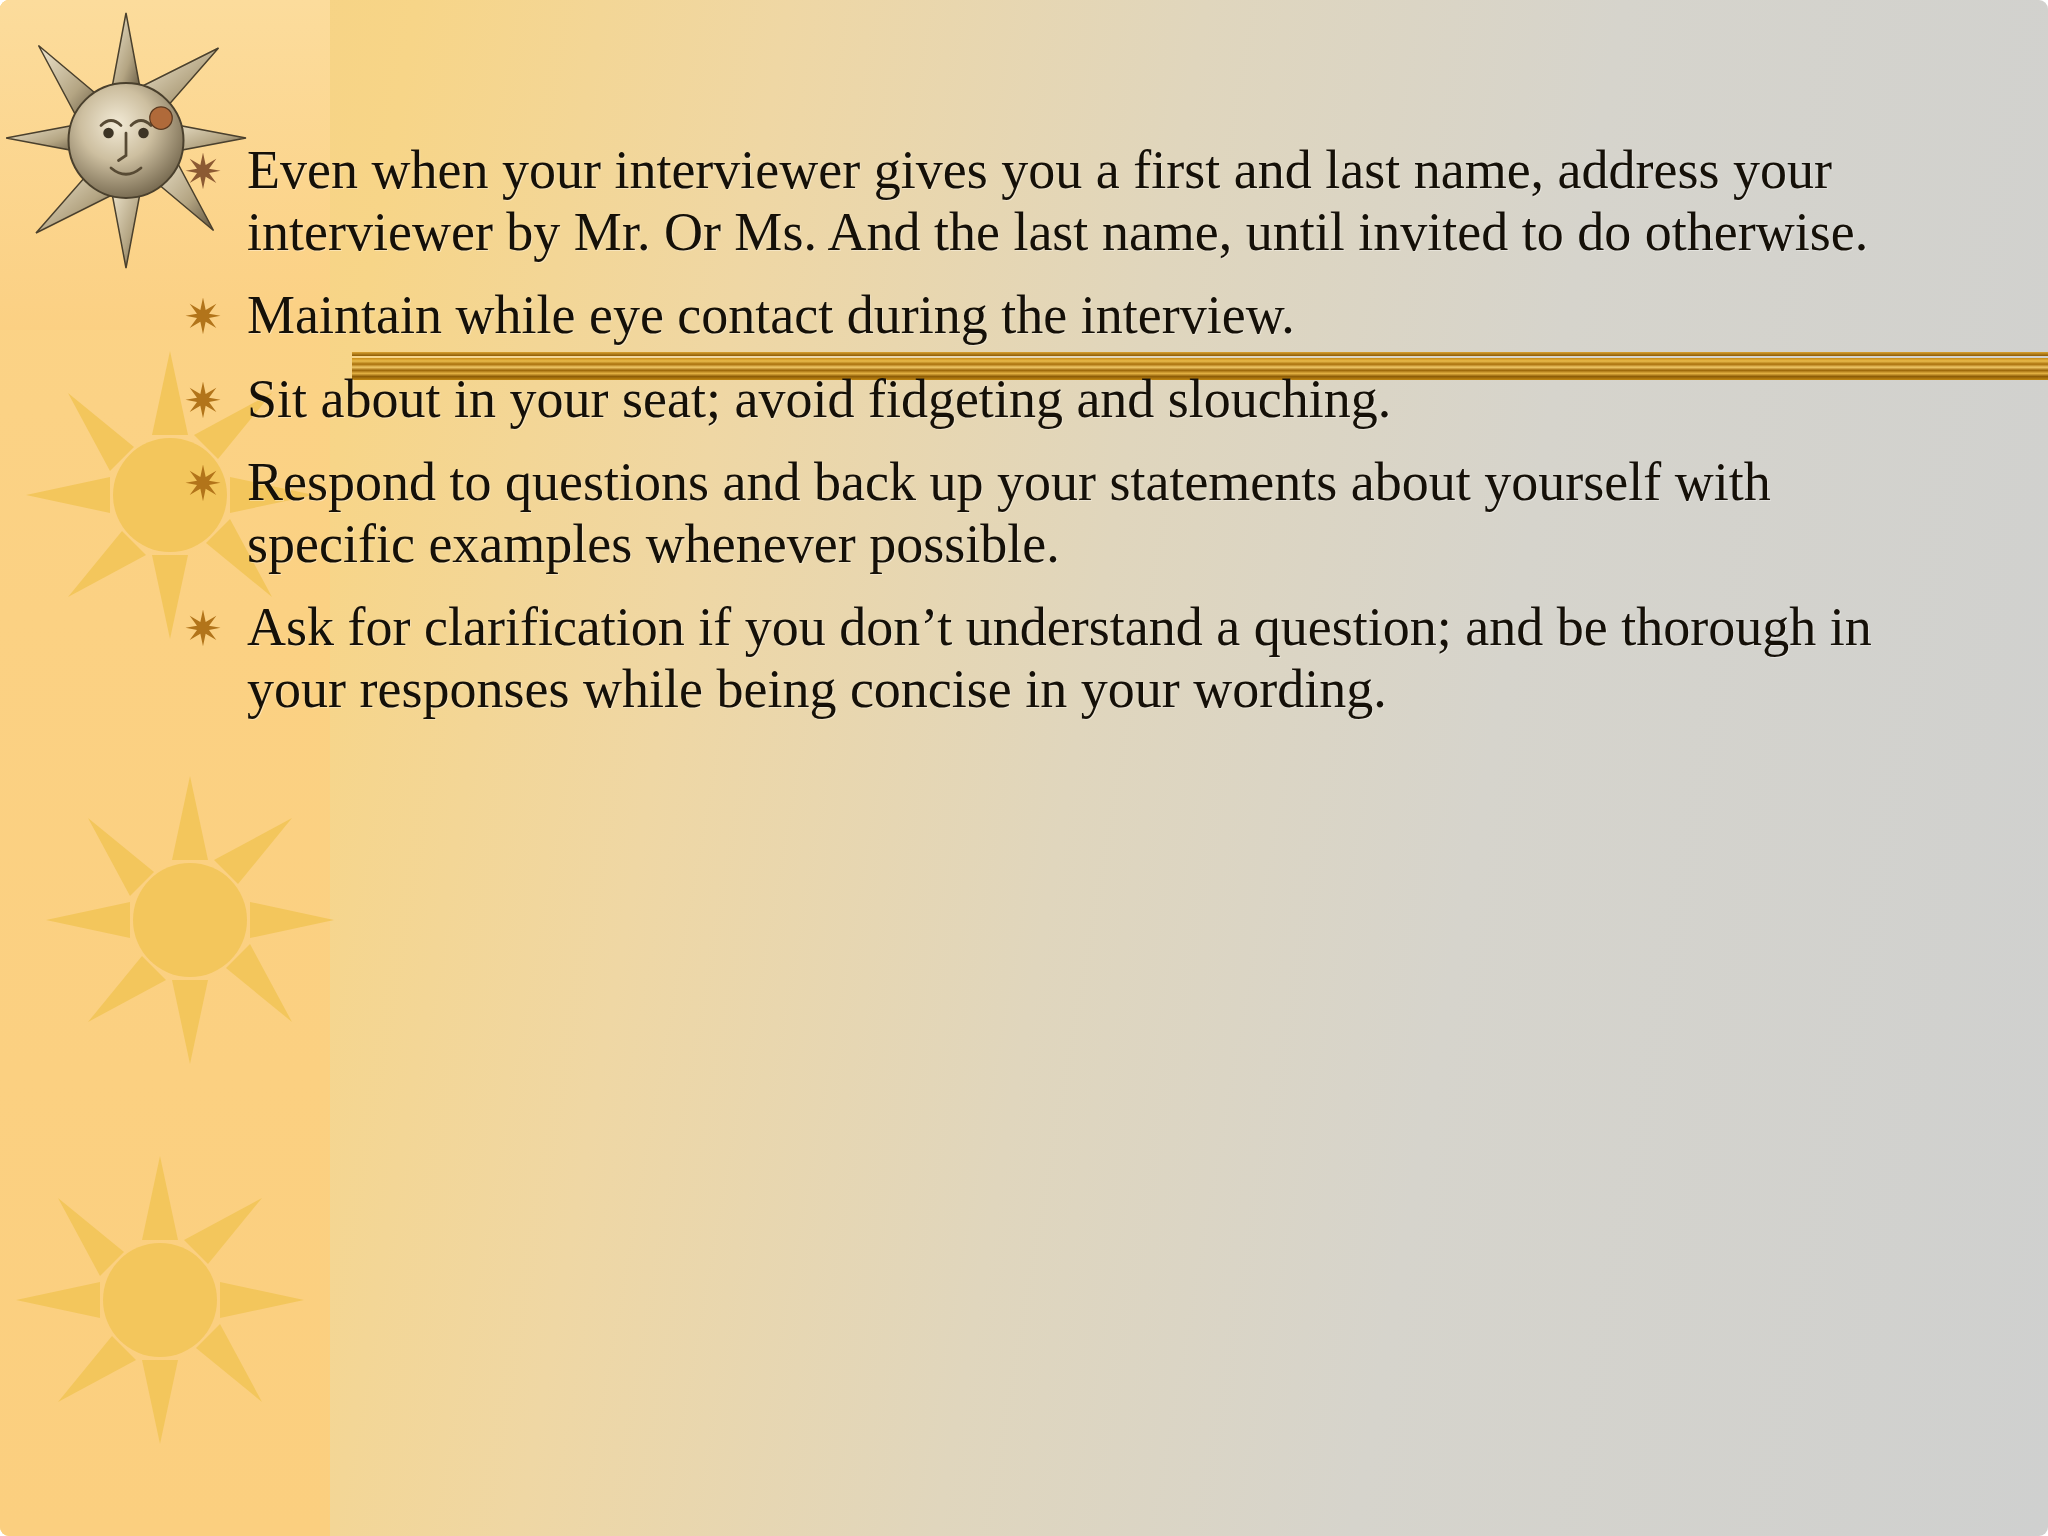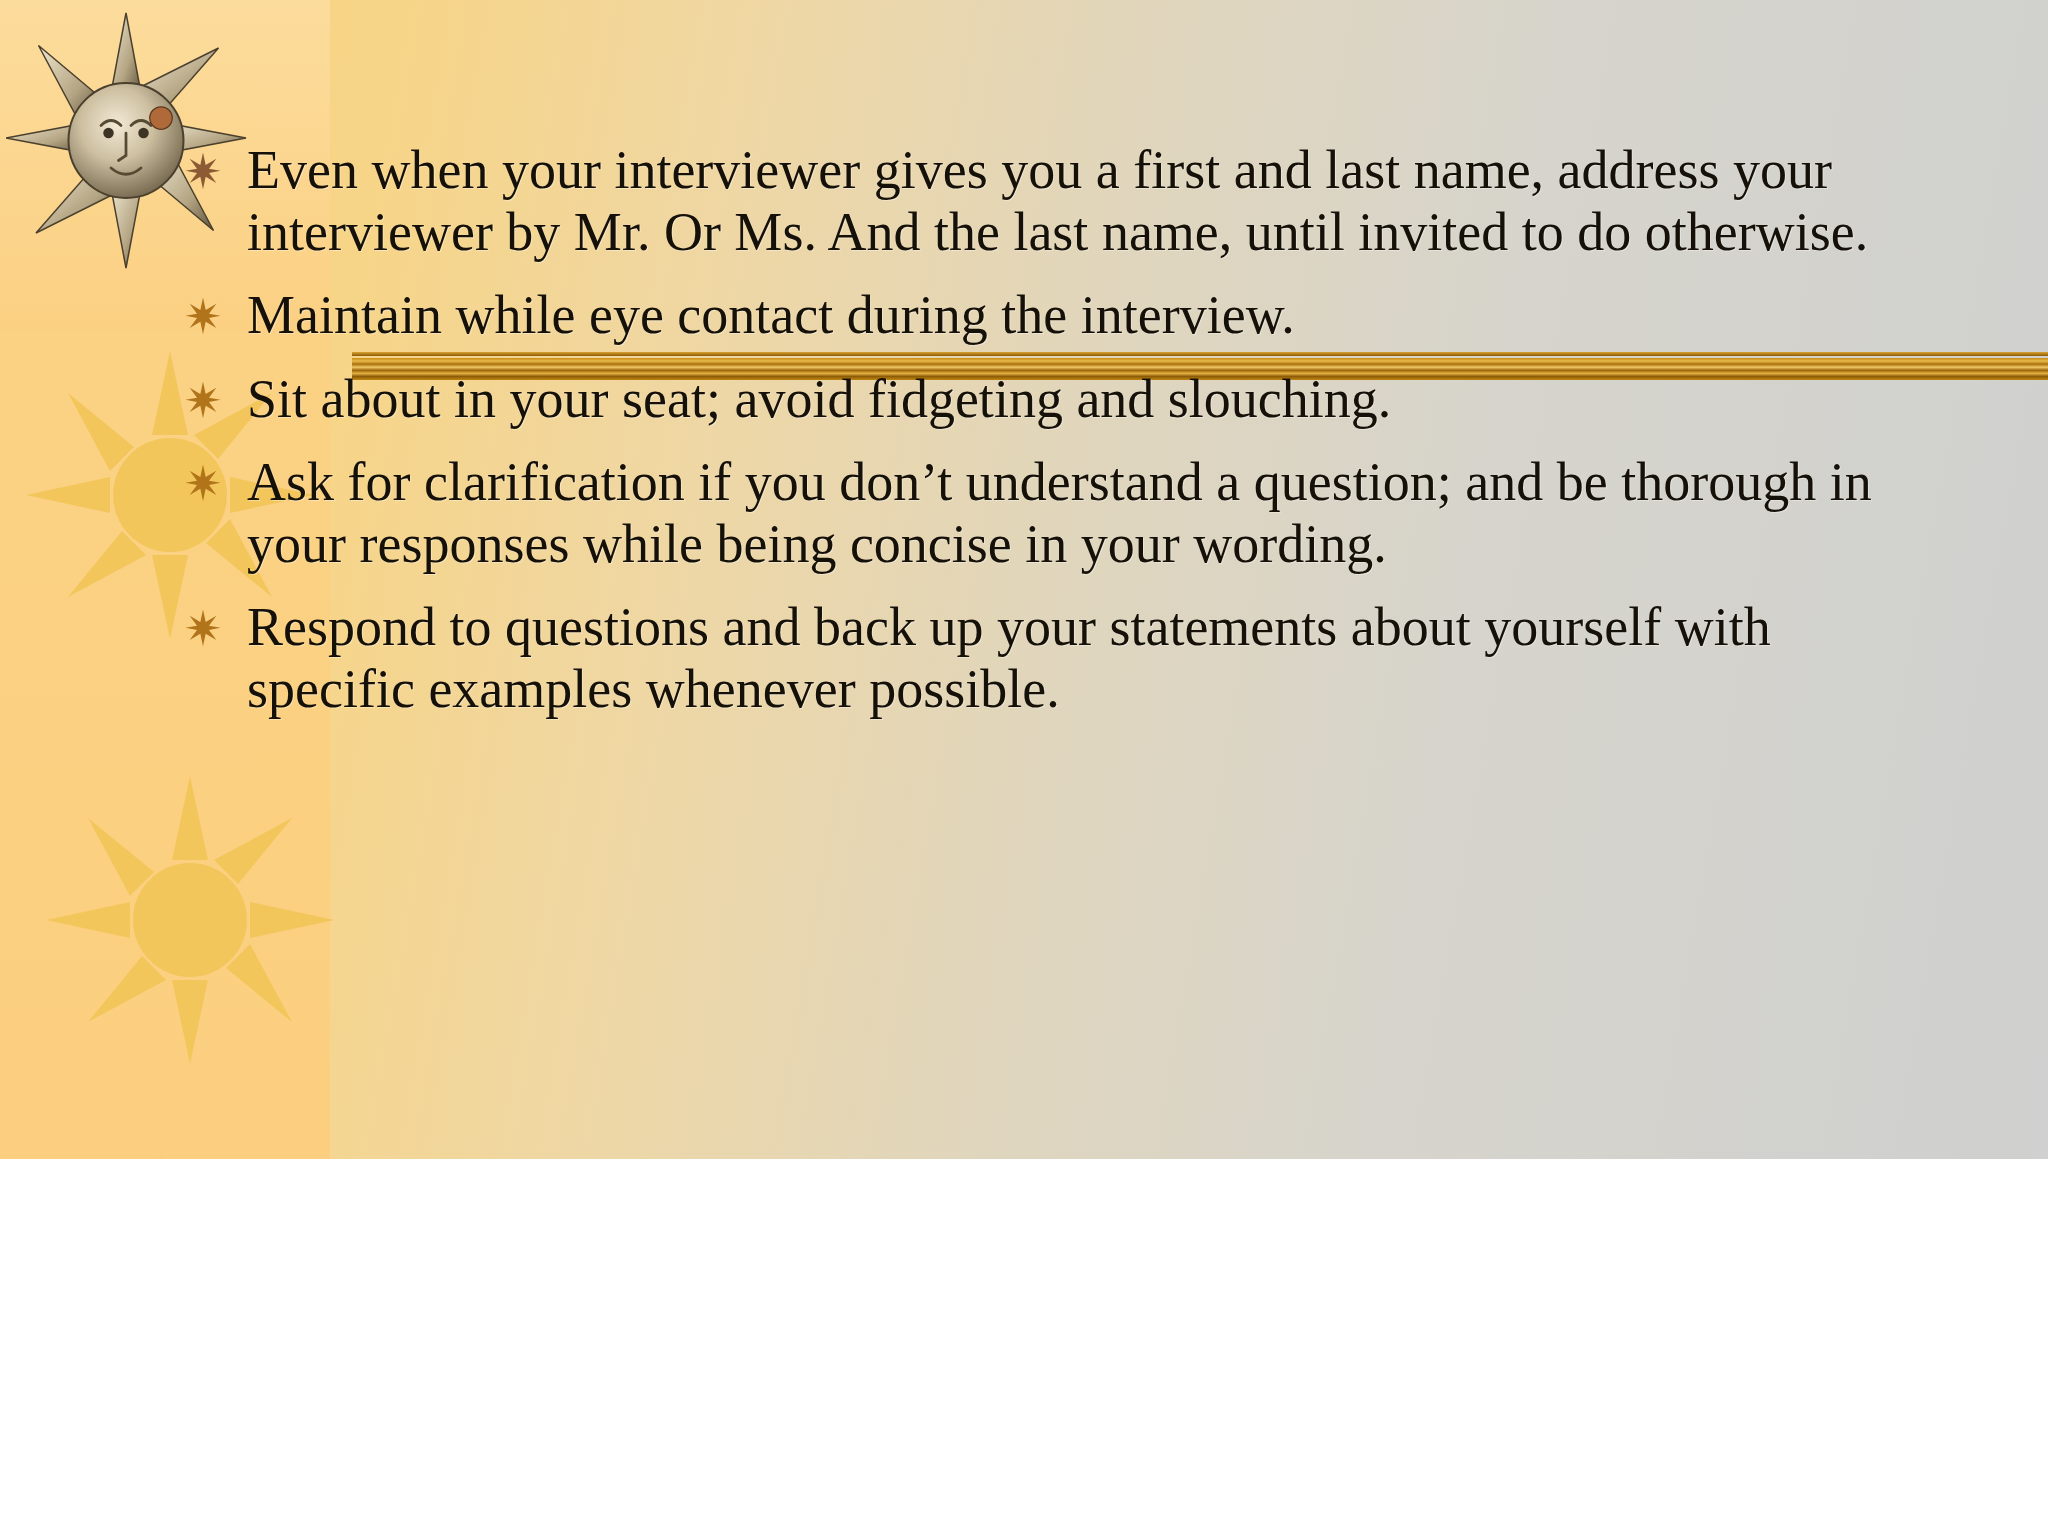--- a/index.html
+++ b/index.html
@@ -9,23 +9,24 @@
   body {
     width: 2048px;
     height: 1536px;
     overflow: hidden;
     font-family: "Liberation Serif", serif;
   }
 
   .slide {
     position: relative;
     width: 2048px;
-    height: 1159px;
+    height: 1536px;
     background: linear-gradient(100deg, #f6cf7d 0%, #f7d588 18%, #efd7a4 34%, #e0d6bd 52%, #d6d4cc 70%, #cfd0cf 100%);
     overflow: hidden;
+    border-radius: 9px;
   }
 
   
   .left-band {
     position: absolute;
     left: 0;
     top: 0;
     width: 330px;
     height: 100%;
     background: linear-gradient(180deg, #fbd489 0%, #fbd183 40%, #fbcf7f 100%);
@@ -234,28 +235,28 @@
         </span>
         <span>Sit about in your seat; avoid fidgeting and slouching.</span>
       </li>
 
       <li class="bullet">
         <span class="star">
           <svg width="40" height="40" viewBox="0 0 24 24" aria-hidden="true">
             <path fill="currentColor" d="M12 1.5 L13.6 9 L20 5.2 L15.6 11.2 L22.5 12.5 L15.6 13.8 L20 19.8 L13.6 16 L12 23.5 L10.4 16 L4 19.8 L8.4 13.8 L1.5 12.5 L8.4 11.2 L4 5.2 L10.4 9 Z"></path>
           </svg>
         </span>
+        <span>Respond to questions and back up your statements about yourself with specific examples whenever possible.</span>
+      </li>
+
+      <li class="bullet">
+        <span class="star">
+          <svg width="40" height="40" viewBox="0 0 24 24" aria-hidden="true">
+            <path fill="currentColor" d="M12 1.5 L13.6 9 L20 5.2 L15.6 11.2 L22.5 12.5 L15.6 13.8 L20 19.8 L13.6 16 L12 23.5 L10.4 16 L4 19.8 L8.4 13.8 L1.5 12.5 L8.4 11.2 L4 5.2 L10.4 9 Z"></path>
+          </svg>
+        </span>
         <span>Ask for clarification if you don’t understand a question; and be thorough in your responses while being concise in your wording.</span>
       </li>
 
-      <li class="bullet">
-        <span class="star">
-          <svg width="40" height="40" viewBox="0 0 24 24" aria-hidden="true">
-            <path fill="currentColor" d="M12 1.5 L13.6 9 L20 5.2 L15.6 11.2 L22.5 12.5 L15.6 13.8 L20 19.8 L13.6 16 L12 23.5 L10.4 16 L4 19.8 L8.4 13.8 L1.5 12.5 L8.4 11.2 L4 5.2 L10.4 9 Z"></path>
-          </svg>
-        </span>
-        <span>Respond to questions and back up your statements about yourself with specific examples whenever possible.</span>
-      </li>
-
 
     </ul>
   </div>
 </div>
 
 </body></html>

